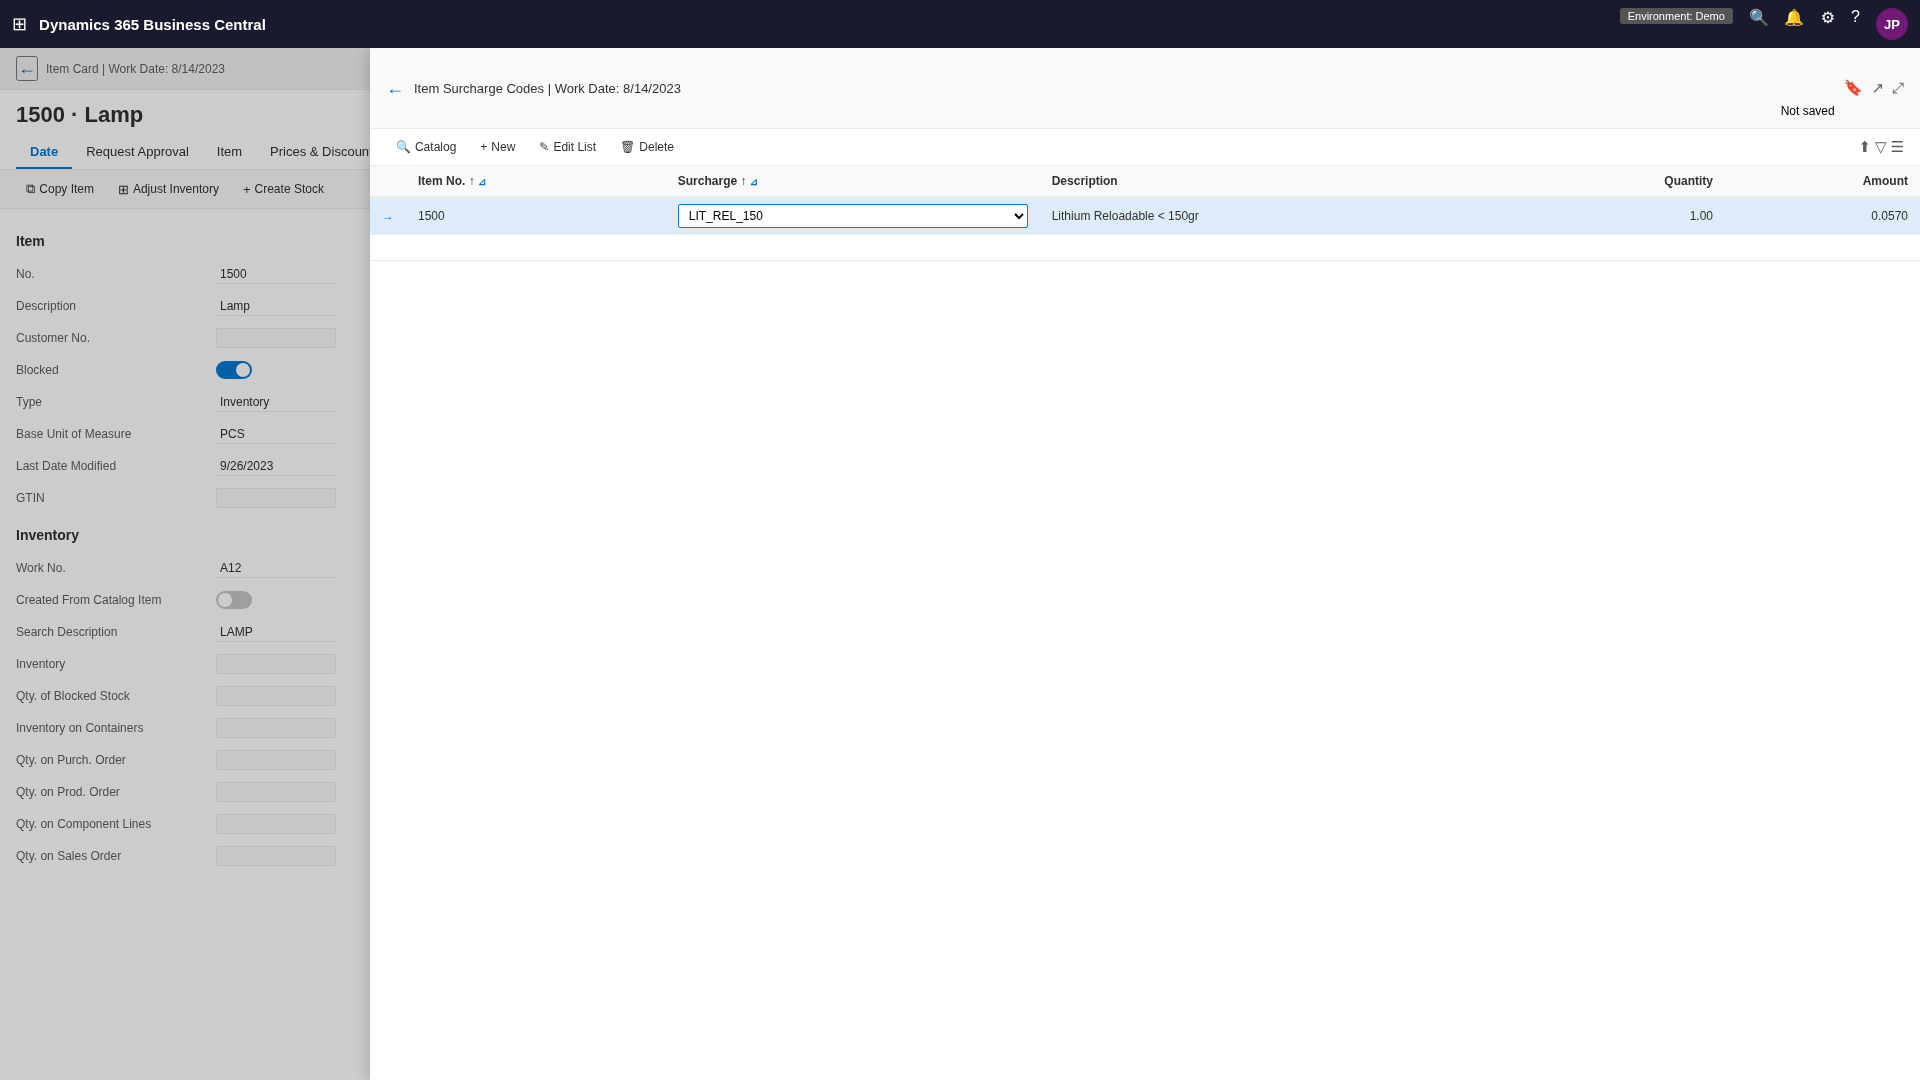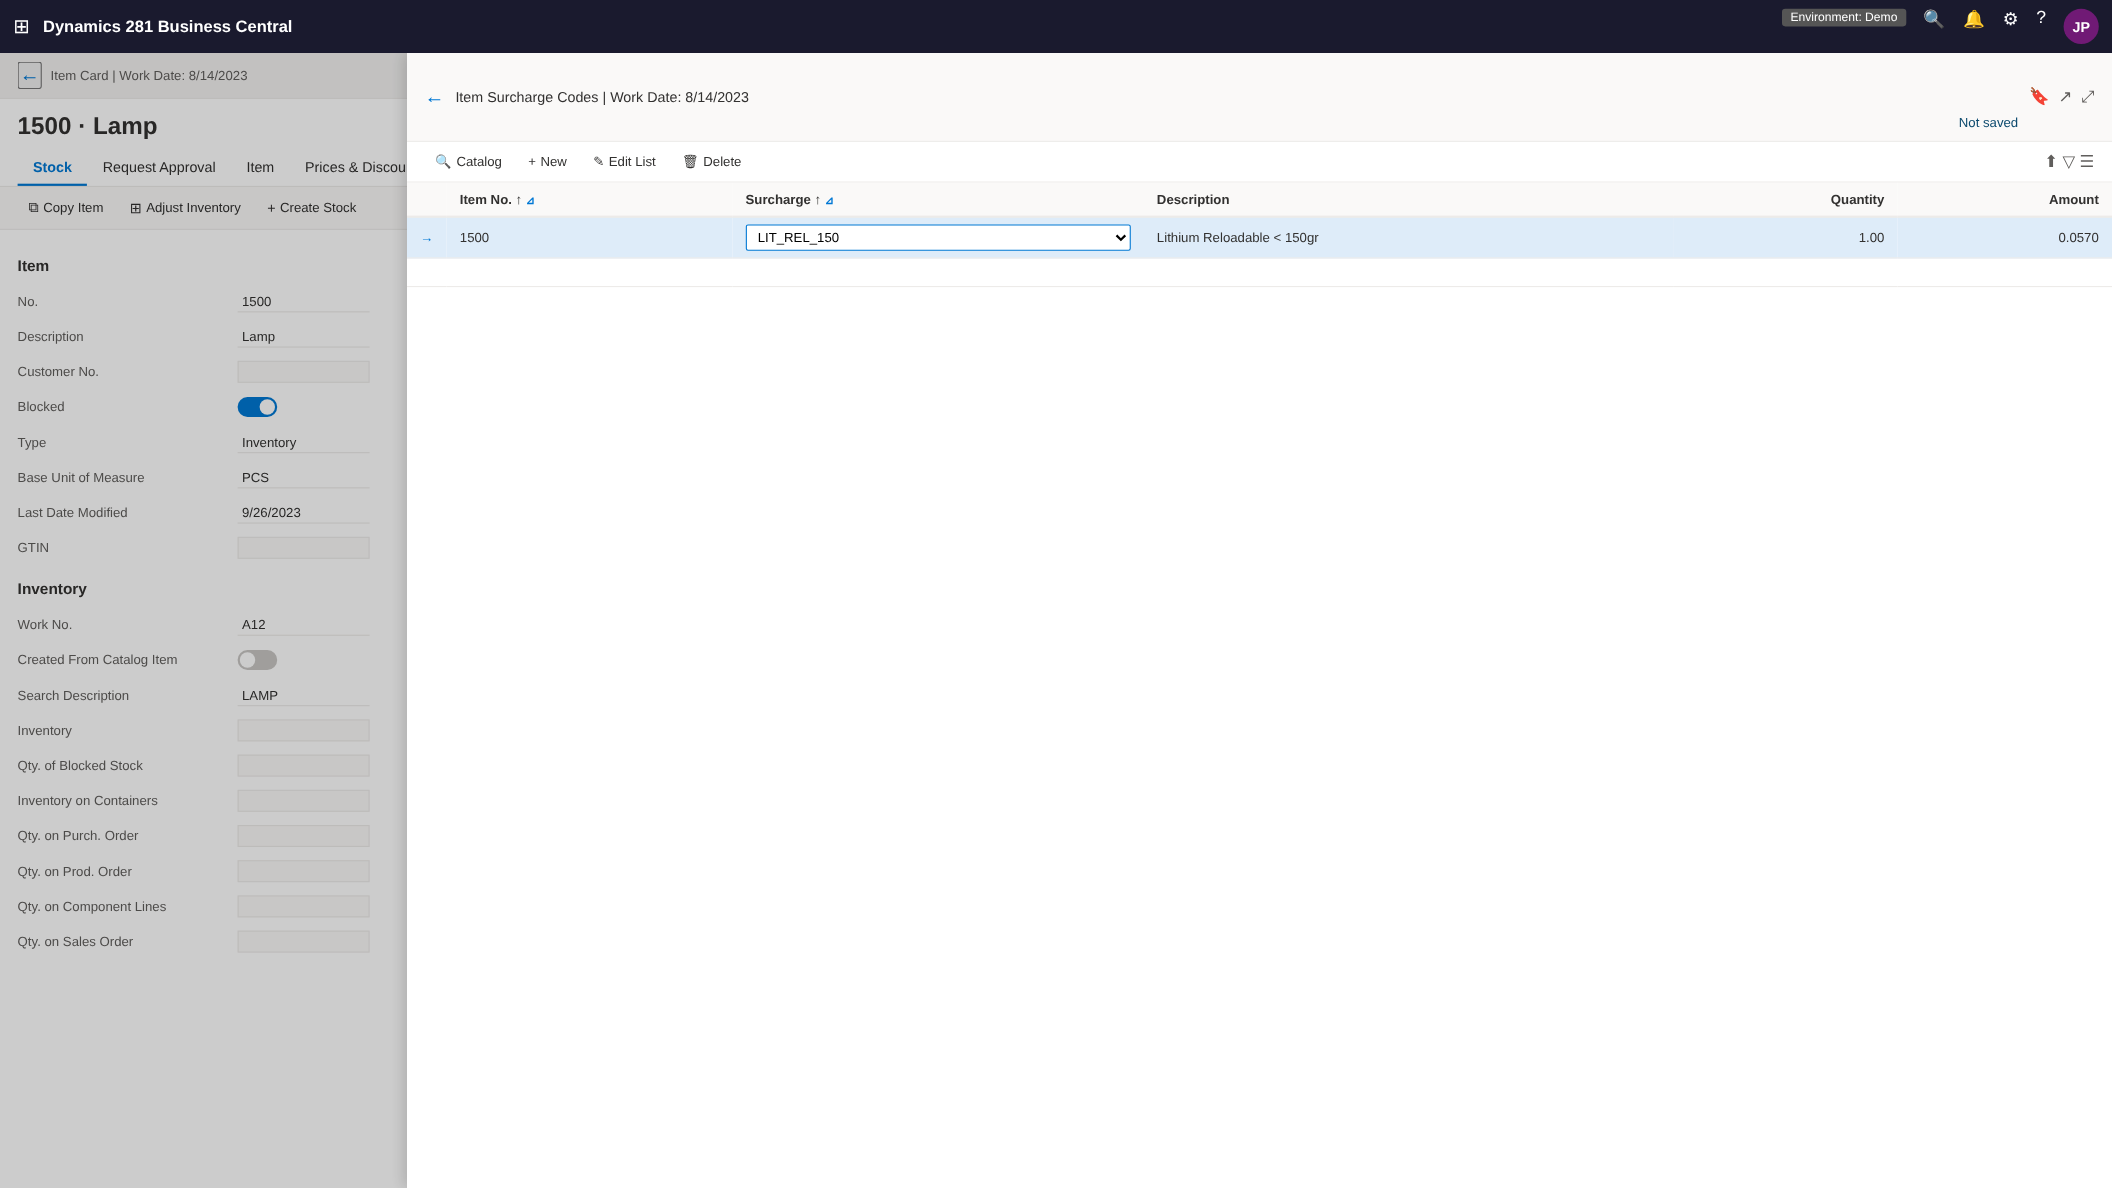--- a/index.html
+++ b/index.html
@@ -294,21 +294,21 @@
     .modal-header {
       display: flex;
       align-items: center;
       padding: 10px 16px;
       border-bottom: 1px solid #edebe9;
       background: #faf9f8;
       gap: 10px;
     }
     .modal-back-btn { color: #0078d4; cursor: pointer; font-size: 18px; background: none; border: none; }
     .modal-title { font-size: 13px; color: #323130; flex: 1; }
-    .modal-status { font-size: 12px; color: #0c4a6e; margin-top: 46px; }
+    .modal-status { font-size: 12px; color: #000000; margin-top: 46px; }
     .modal-header-actions { display: flex; gap: 8px; align-items: center; }
     .modal-icon-btn { background: none; border: none; cursor: pointer; font-size: 15px; color: #605e5c; }
 
     .modal-toolbar {
       display: flex;
       align-items: center;
       padding: 6px 16px;
       border-bottom: 1px solid #edebe9;
       gap: 4px;
     }
@@ -372,21 +372,21 @@
     .item-card-header-actions { display: flex; gap: 8px; align-items: center; }
     .header-icon-btn { background: none; border: none; cursor: pointer; font-size: 14px; color: #605e5c; }
 
     .filter-icon { color: #605e5c; }
   </style>
 </head>
 <body>
 
 <div class="top-nav">
   <span class="top-nav-waffle">⊞</span>
-  <span class="top-nav-title">Dynamics 281 Business Central</span>
+  <span class="top-nav-title">Dynamics 365 Business Central</span>
   <div class="top-nav-right">
     <span class="env-badge">Environment: Demo</span>
     <button class="icon-btn">🔍</button>
     <button class="icon-btn">🔔</button>
     <button class="icon-btn">⚙</button>
     <button class="icon-btn">?</button>
     <div class="avatar-circle">JP</div>
   </div>
 </div>
 
@@ -403,21 +403,21 @@
       </div>
       <div class="item-card-header-actions">
         <button class="header-icon-btn">↗</button>
         <button class="header-icon-btn">⤢</button>
       </div>
     </div>
 
     <div class="item-card-title">1500 · Lamp</div>
 
     <div class="item-card-tabs">
-      <div class="tab-item active">Stock</div>
+      <div class="tab-item active">Date</div>
       <div class="tab-item">Request Approval</div>
       <div class="tab-item">Item</div>
       <div class="tab-item">Prices &amp; Discounts</div>
     </div>
 
     <div class="item-card-toolbar">
       <button class="toolbar-btn">
         <span class="btn-icon">⧉</span>
         <span>Copy Item</span>
       </button>

